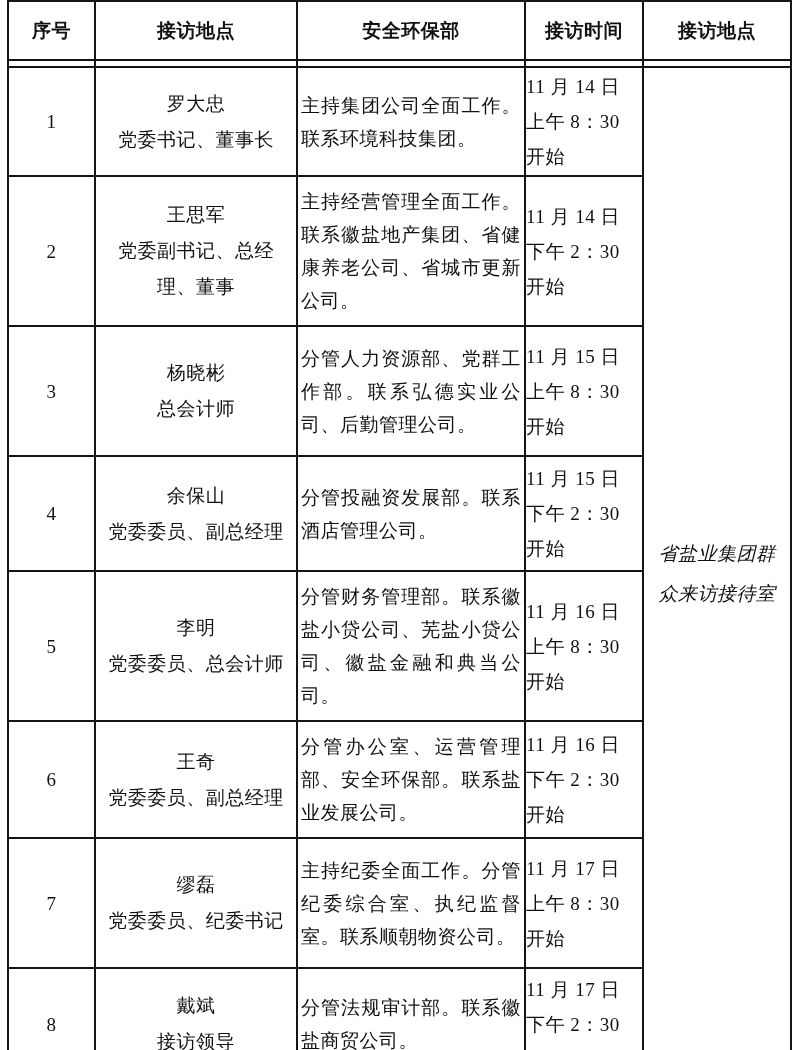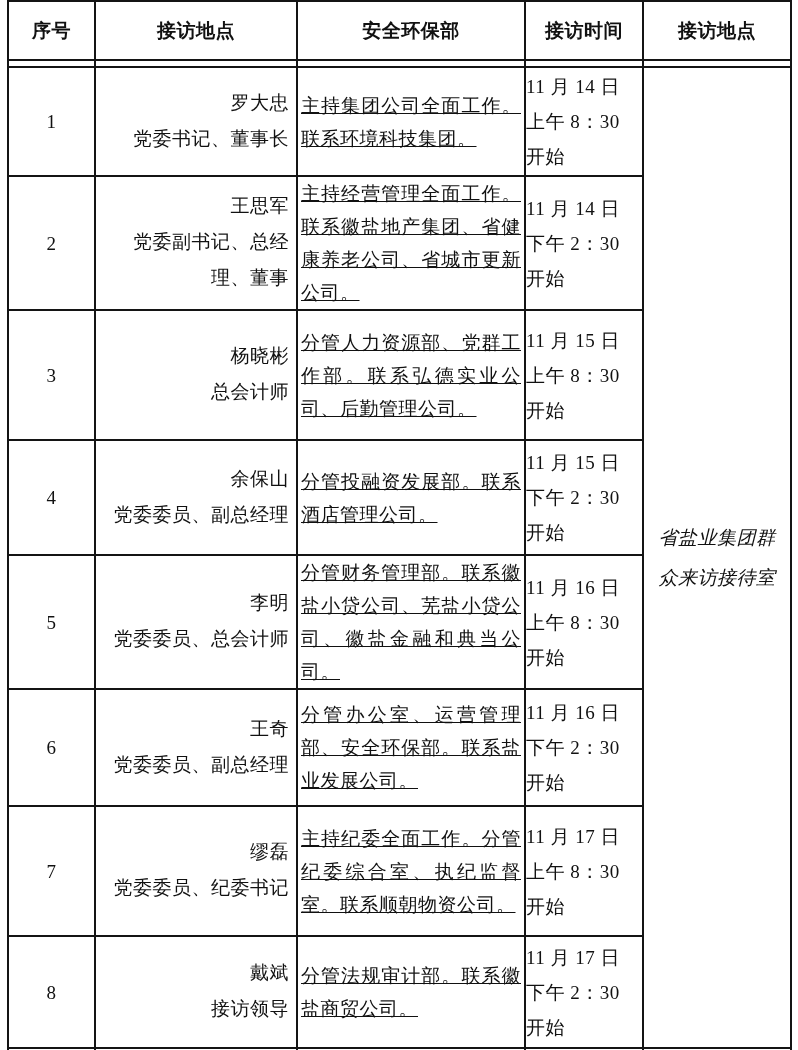--- a/index.html
+++ b/index.html
@@ -37,27 +37,26 @@
   
   tr.r1 { height: 109px; }
   tr.r2 { height: 134px; }
   tr.r3 { height: 130px; }
   tr.r4 { height: 115px; }
   tr.r5 { height: 128px; }
   tr.r6 { height: 117px; }
   tr.r7 { height: 130px; }
   tr.r8 { height: 112px; }
   td.c-no { text-align: center; }
-  td.c-leader { text-align: right; padding: 0 7px; line-height: 36px; font-family: Liberation Mono, monospace; }
+  td.c-leader { text-align: center; padding: 0 7px; line-height: 36px; }
   td.c-leader div { word-break: break-all; }
   td.c-duty {
     text-align: justify;
-    padding: 0 3px;
+    padding: 8px 3px;
     word-break: break-all;
-    text-decoration: underline;
   }
   td.c-time { line-height: 35px; }
   td.c-loc { text-align: center; line-height: 40px; font-style: italic; }
   td.c-loc .loc-text { width: 130px; margin: 0 auto; word-break: break-all; }
 </style>
 </head>
 <body>
 
 <div class="page">
   <table class="sched">

